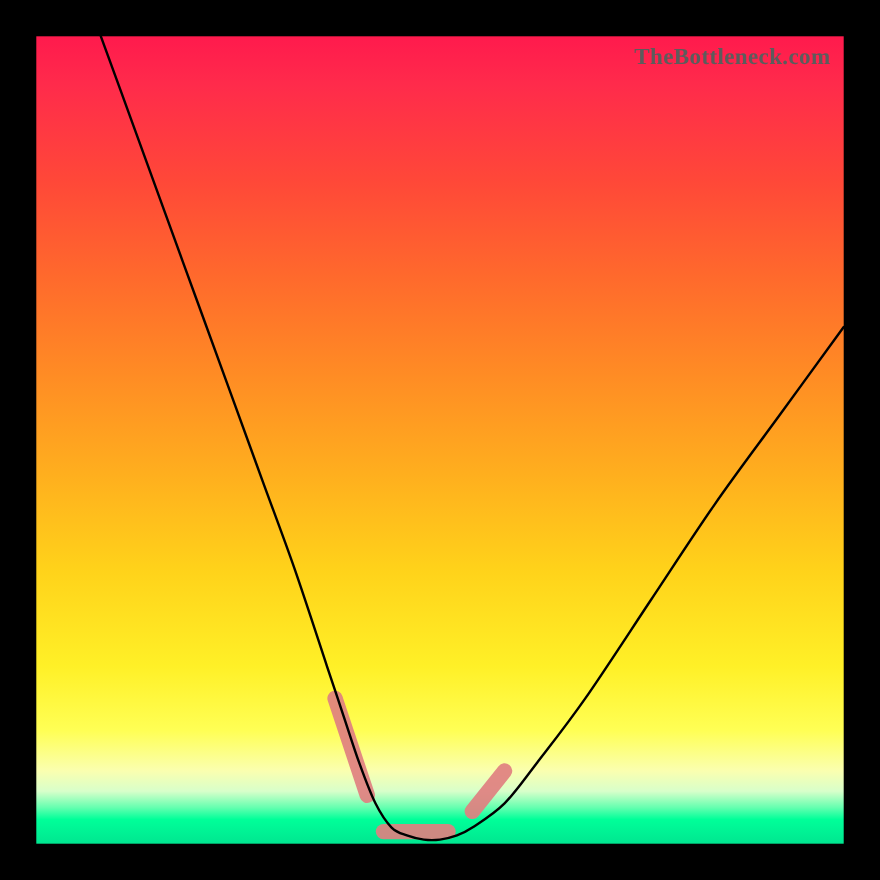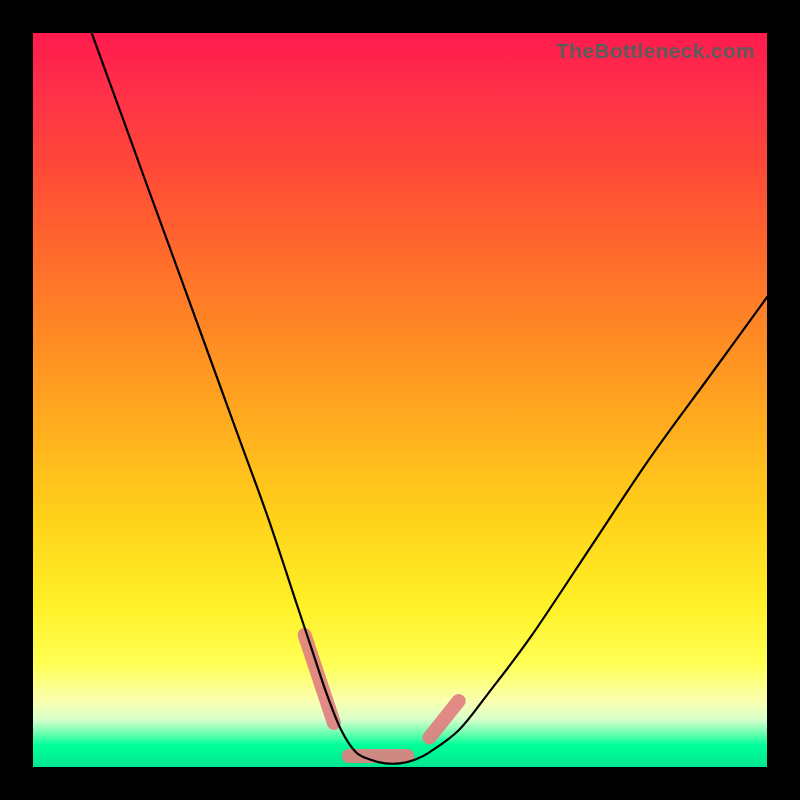--- a/index.html
+++ b/index.html
@@ -11,20 +11,21 @@
     overflow: hidden;
     font-family: Arial, Helvetica, sans-serif;
   }
   .frame {
     position: absolute;
     left: 0;
     top: 0;
     width: 796px;
     height: 800px;
     background: #000;
+    font-family: Liberation Serif, serif;
   }
   .plot-area {
     position: absolute;
     left: 33px;
     top: 33px;
     width: 734px;
     height: 734px;
     
     background: linear-gradient(
       to bottom,

